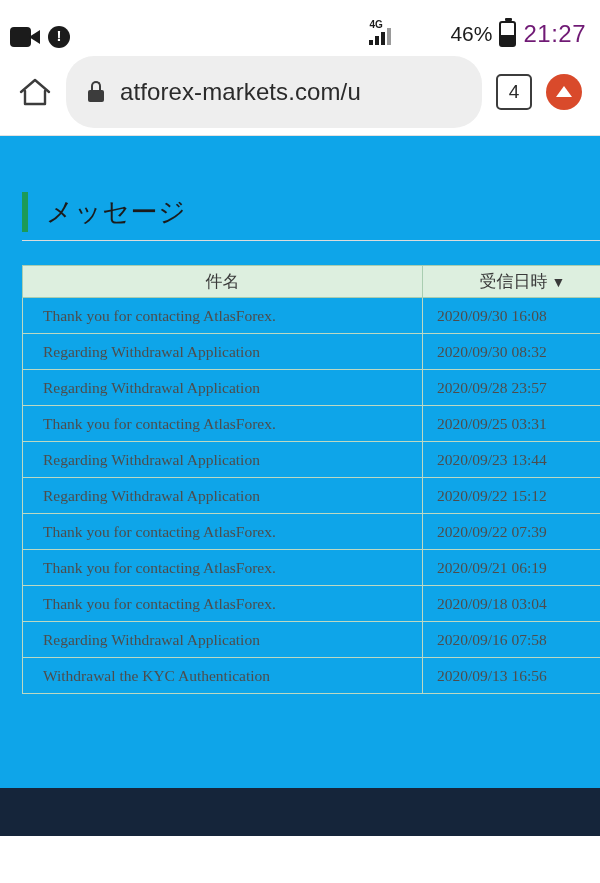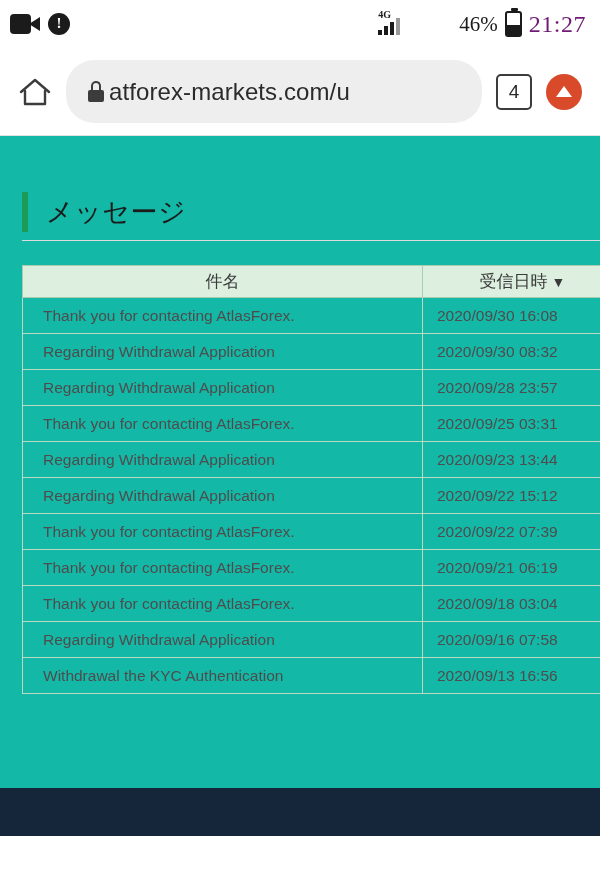--- a/index.html
+++ b/index.html
@@ -9,24 +9,23 @@
     background: #ffffff;
     font-family: "Liberation Sans", sans-serif;
     overflow: hidden;
   }
 
   
   .status-bar {
     height: 48px;
     background: #ffffff;
     display: flex;
-    align-items: center;
+    align-items: flex-end;
     justify-content: space-between;
     padding: 0 14px 0 10px;
-    font-family: Liberation Serif, serif;
   }
   .status-left { display: flex; align-items: center; gap: 8px; }
   .status-right { display: flex; align-items: center; gap: 7px; }
 
   .cam-icon { width: 30px; height: 20px; position: relative; }
   .cam-icon .body {
     position: absolute; left: 0; top: 0; width: 21px; height: 20px;
     background: #1b1b1b; border-radius: 4px;
   }
   .cam-icon .lens {
@@ -75,27 +74,27 @@
     background: #ffffff;
     display: flex;
     align-items: center;
     padding: 0 18px;
     gap: 14px;
     border-bottom: 1px solid #e2e2e2;
   }
   .home-icon { width: 34px; height: 34px; flex: 0 0 auto; }
   .url-pill {
     flex: 1 1 auto;
-    height: 63px;
+    height: 72px;
     background: #eeeeee;
     border-radius: 28px;
     display: flex;
     align-items: center;
     padding: 0 22px;
-    gap: 5px;
+    gap: 16px;
     overflow: hidden;
   }
   .lock-icon { width: 16px; height: 21px; position: relative; flex: 0 0 auto; }
   .lock-icon .shackle {
     position: absolute; top: 0; left: 3px; width: 10px; height: 9px;
     border: 2.5px solid #3c3c3c; border-bottom: none;
     border-radius: 5px 5px 0 0;
   }
   .lock-icon .bodyl {
     position: absolute; bottom: 0; left: 0; width: 16px; height: 12px;
@@ -118,24 +117,25 @@
     width: 0; height: 0;
     border-left: 8px solid transparent;
     border-right: 8px solid transparent;
     border-bottom: 11px solid #ffffff;
     margin-bottom: 1px;
   }
 
   
   .page {
     height: 700px;
-    background: #14b8a6;
+    background: #0ea5e9;
     padding: 0 22px;
     position: relative;
     overflow: hidden;
+    font-family: Liberation Serif, serif;
   }
   .page-title-wrap {
     padding-top: 56px;
     padding-bottom: 8px;
     border-bottom: 1px solid #dcdcdc;
     margin-right: -22px;
   }
   .page-title {
     display: flex; align-items: center; gap: 18px;
   }

